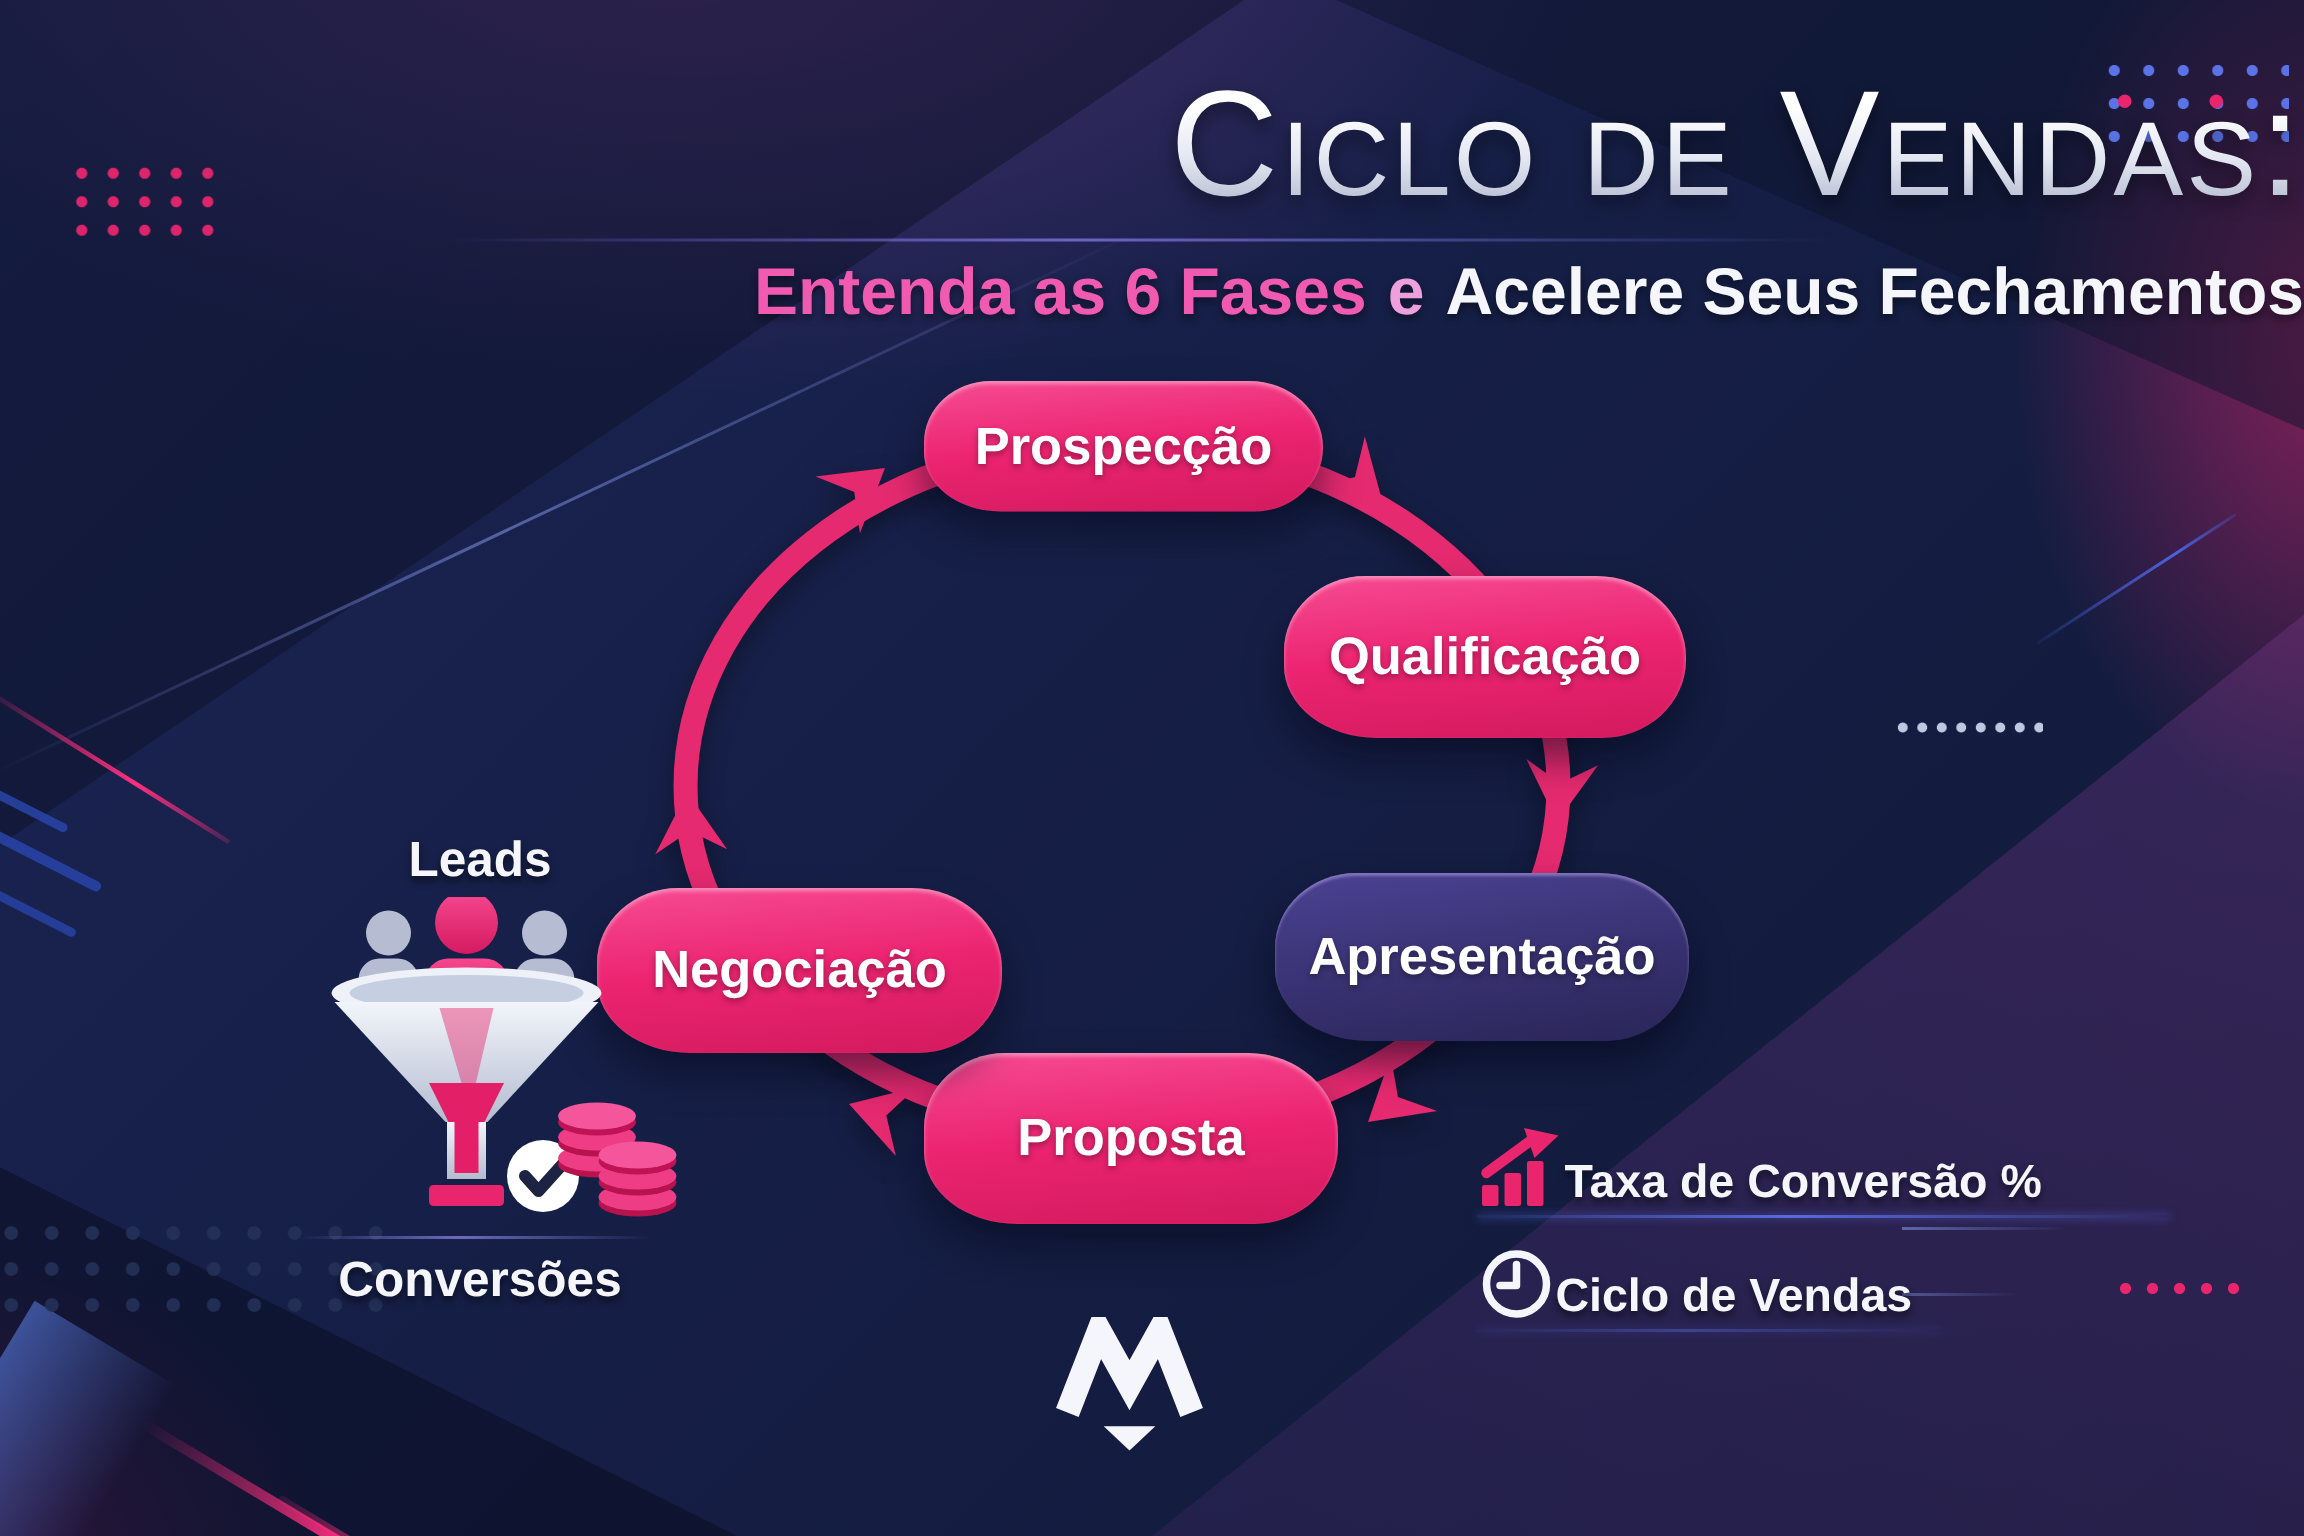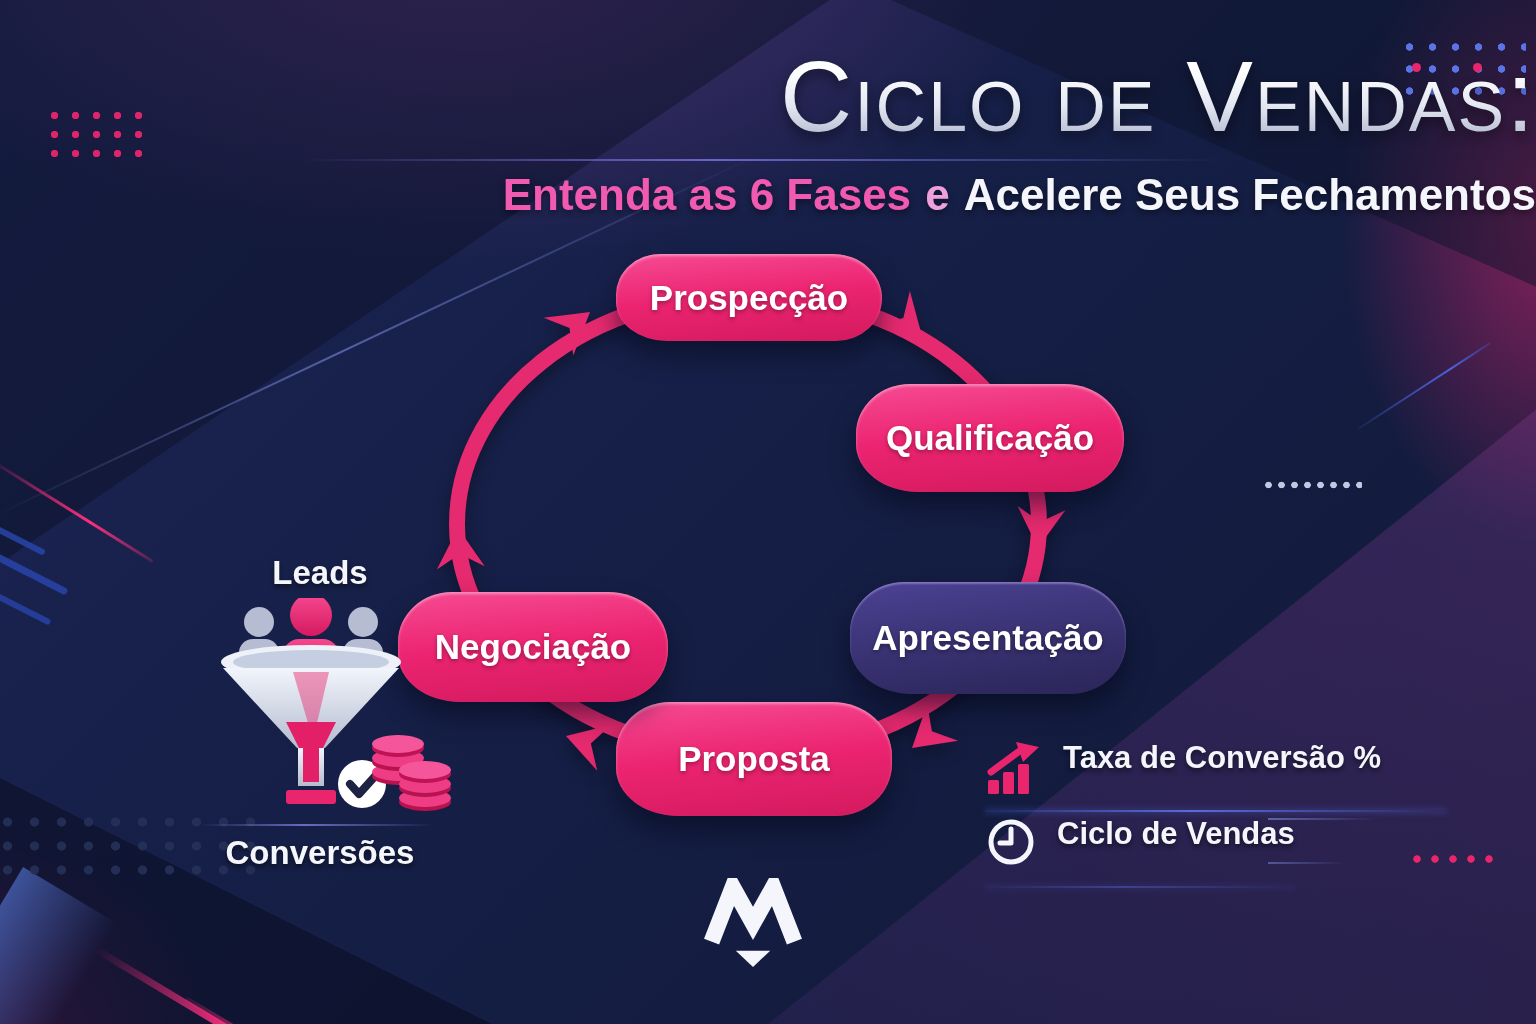--- a/index.html
+++ b/index.html
@@ -86,21 +86,21 @@
   
   .funnel-wrap{left:185px;top:552px;width:270px;height:335px;}
   .funnel-label{position:absolute;left:0;right:0;text-align:center;color:#f4f6fc;font-weight:700;font-size:33px;text-shadow:0 3px 5px rgba(0,0,0,.5);}
   .leads-label{top:2px;}
   .funnel-svg{position:absolute;left:0;top:46px;}
   .funnel-divider{position:absolute;left:14px;top:272px;width:236px;height:2px;
     background:linear-gradient(90deg,rgba(130,120,220,0),rgba(140,130,230,.75) 45%,rgba(130,120,220,0));}
   .conversoes-label{top:282px;}
   
   .legend{left:985px;top:740px;width:480px;}
-  .legend-row{display:flex;align-items:flex-start;gap:20px;height:66px;}
+  .legend-row{display:flex;align-items:flex-end;height:66px;}
   .legend-label{color:#f4f6fc;font-weight:700;font-size:31px;text-shadow:0 3px 5px rgba(0,0,0,.5);}
   .legend-divider{width:462px;height:2px;margin:4px 0;
     background:linear-gradient(90deg,rgba(70,95,220,.2),rgba(92,115,235,.9) 45%,rgba(70,95,220,.1));box-shadow:0 0 6px rgba(92,115,235,.6);}
   .legend-divider.short{width:310px;opacity:.45;}
   
   .logo{left:702px;top:878px;width:102px;height:96px;}
 </style>
 </head>
 <body>
 

